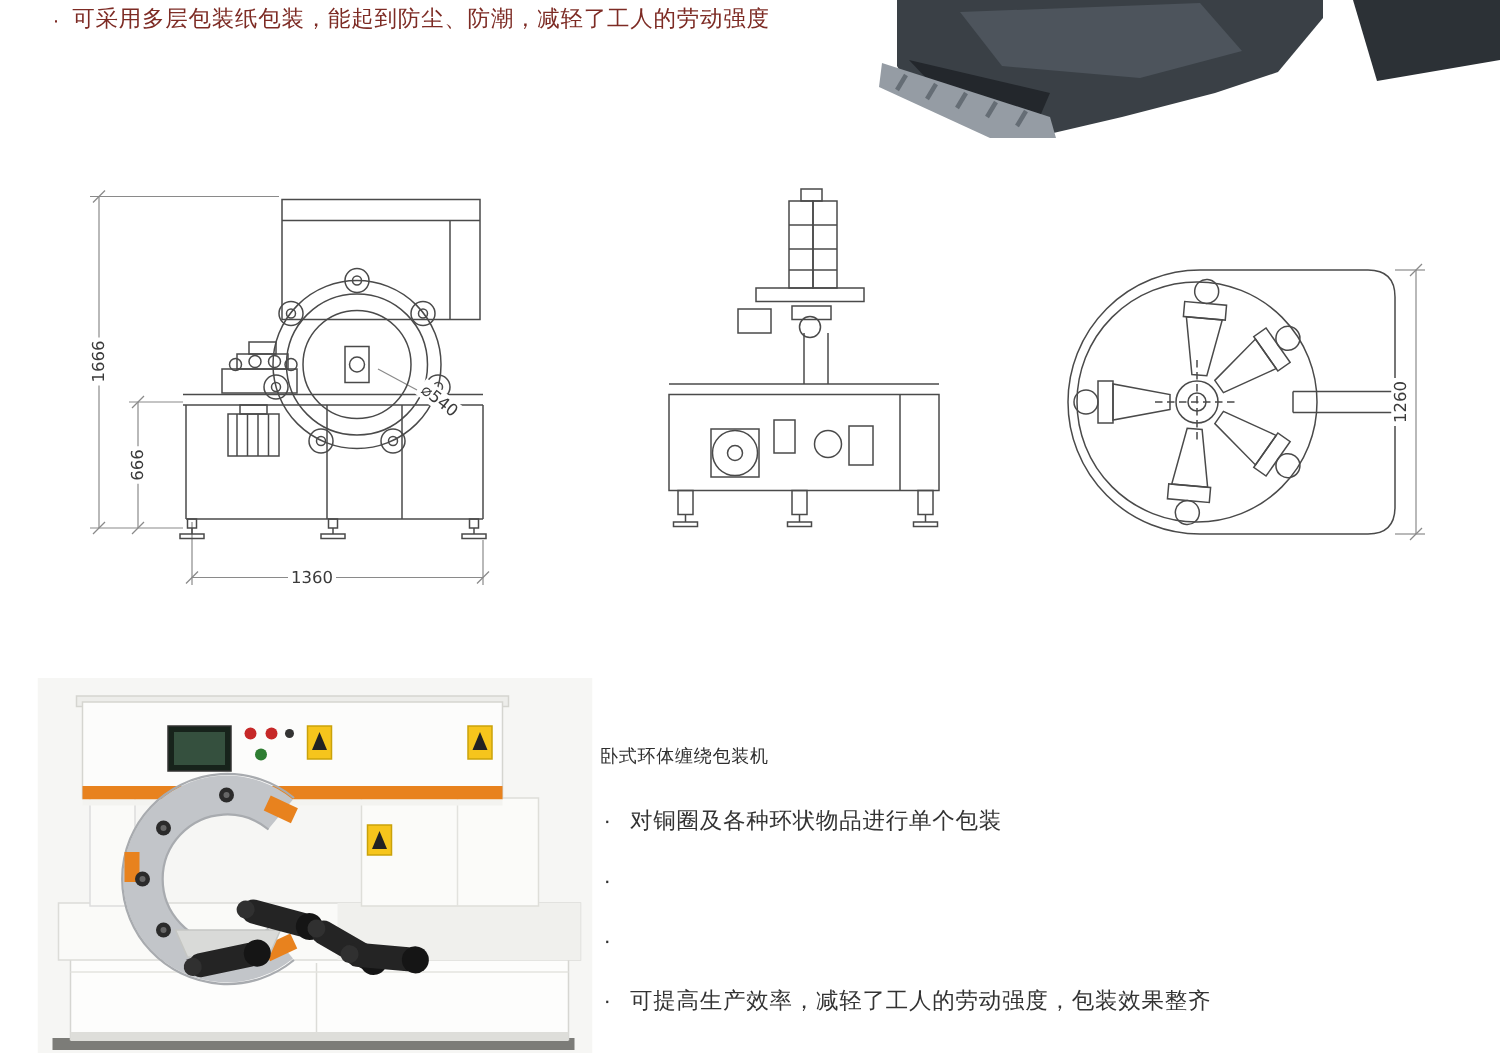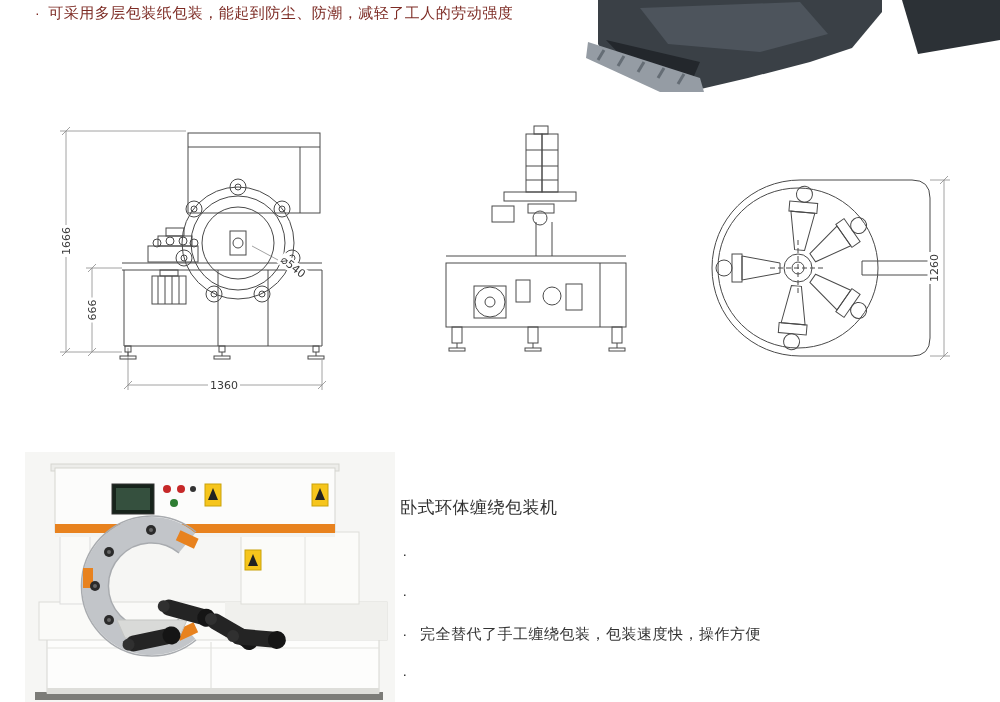--- a/index.html
+++ b/index.html
@@ -16,21 +16,21 @@
   
   .dim {
     position:absolute; font-size:11px; color:#3a3a3a; background:#fff;
     padding:0 2px; white-space:nowrap; font-family:"DejaVu Sans", sans-serif;
     transform:translate(-50%,-50%);
   }
   .dim.rot-90 { transform:translate(-50%,-50%) rotate(-90deg); }
   .dim.rot-38 { transform:translate(-50%,-50%) rotate(38deg); }
   
   .features-block { position:absolute; left:400px; top:496px; width:590px; color:#333; }
-  .product-title { font-size:17px; font-weight:normal; margin:0 0 24px 0; color:#2f2f2f; letter-spacing:0.5px; }
+  .product-title { font-size:12px; font-weight:normal; margin:0 0 24px 0; color:#2f2f2f; letter-spacing:0.5px; }
   .feature-list { list-style:none; margin:0; padding:0; }
   .feature-item { display:flex; gap:10px; font-size:15px; line-height:21px; margin-bottom:19px; letter-spacing:0.5px; color:#333; }
   .feature-item .dot { width:10px; text-align:center; }
   svg { position:absolute; pointer-events:none; }
 </style>
 </head>
 <body>
 
 <div class="page">
 
@@ -216,21 +216,21 @@
         <line x1="930" y1="180" x2="950" y2="180"></line>
         <line x1="930" y1="356" x2="950" y2="356"></line>
         <line x1="940" y1="184" x2="948" y2="176"></line>
         <line x1="940" y1="360" x2="948" y2="352"></line>
       </g>
     </g>
   </svg>
 
   <div class="dim rot-90" style="left:66px; top:241px;">1666</div>
   <div class="dim rot-90" style="left:92px; top:310px;">666</div>
-  <div class="dim" style="left:224px; top:385px;">1360</div>
+  <div class="dim" style="left:208px; top:385px;">1360</div>
   <div class="dim rot-38" style="left:293px; top:267px;">⌀540</div>
   <div class="dim rot-90" style="left:934px; top:268px;">1260</div>
 
   <svg style="left:25px; top:452px;" width="370" height="250" viewBox="0 0 370 250">
     <rect x="0" y="0" width="370" height="250" fill="#f6f6f4"></rect>
 
     <rect x="10" y="240" width="348" height="8" fill="#7c7c78"></rect>
 
     <g>
       <rect x="22" y="185" width="332" height="56" fill="#fdfdfc" stroke="#d6d6d2"></rect>
@@ -313,27 +313,28 @@
           <circle cx="-22" cy="0" r="6" fill="#303030"></circle>
       </g>
     </g>
   </svg>
 
   <section class="features-block">
     <h2 class="product-title">卧式环体缠绕包装机</h2>
     <ul class="feature-list">
       <li class="feature-item">
         <span class="dot">·</span>
+        <span>对铜圈及各种环状物品进行单个包装</span>
       </li>
       <li class="feature-item">
         <span class="dot">·</span>
       </li>
       <li class="feature-item">
         <span class="dot">·</span>
-        <span>完全替代了手工缠绕包装，包装速度快，操作方便</span>
       </li>
       <li class="feature-item">
         <span class="dot">·</span>
+        <span>可提高生产效率，减轻了工人的劳动强度，包装效果整齐</span>
       </li>
     </ul>
   </section>
 
 </div>
 
 </body></html>

